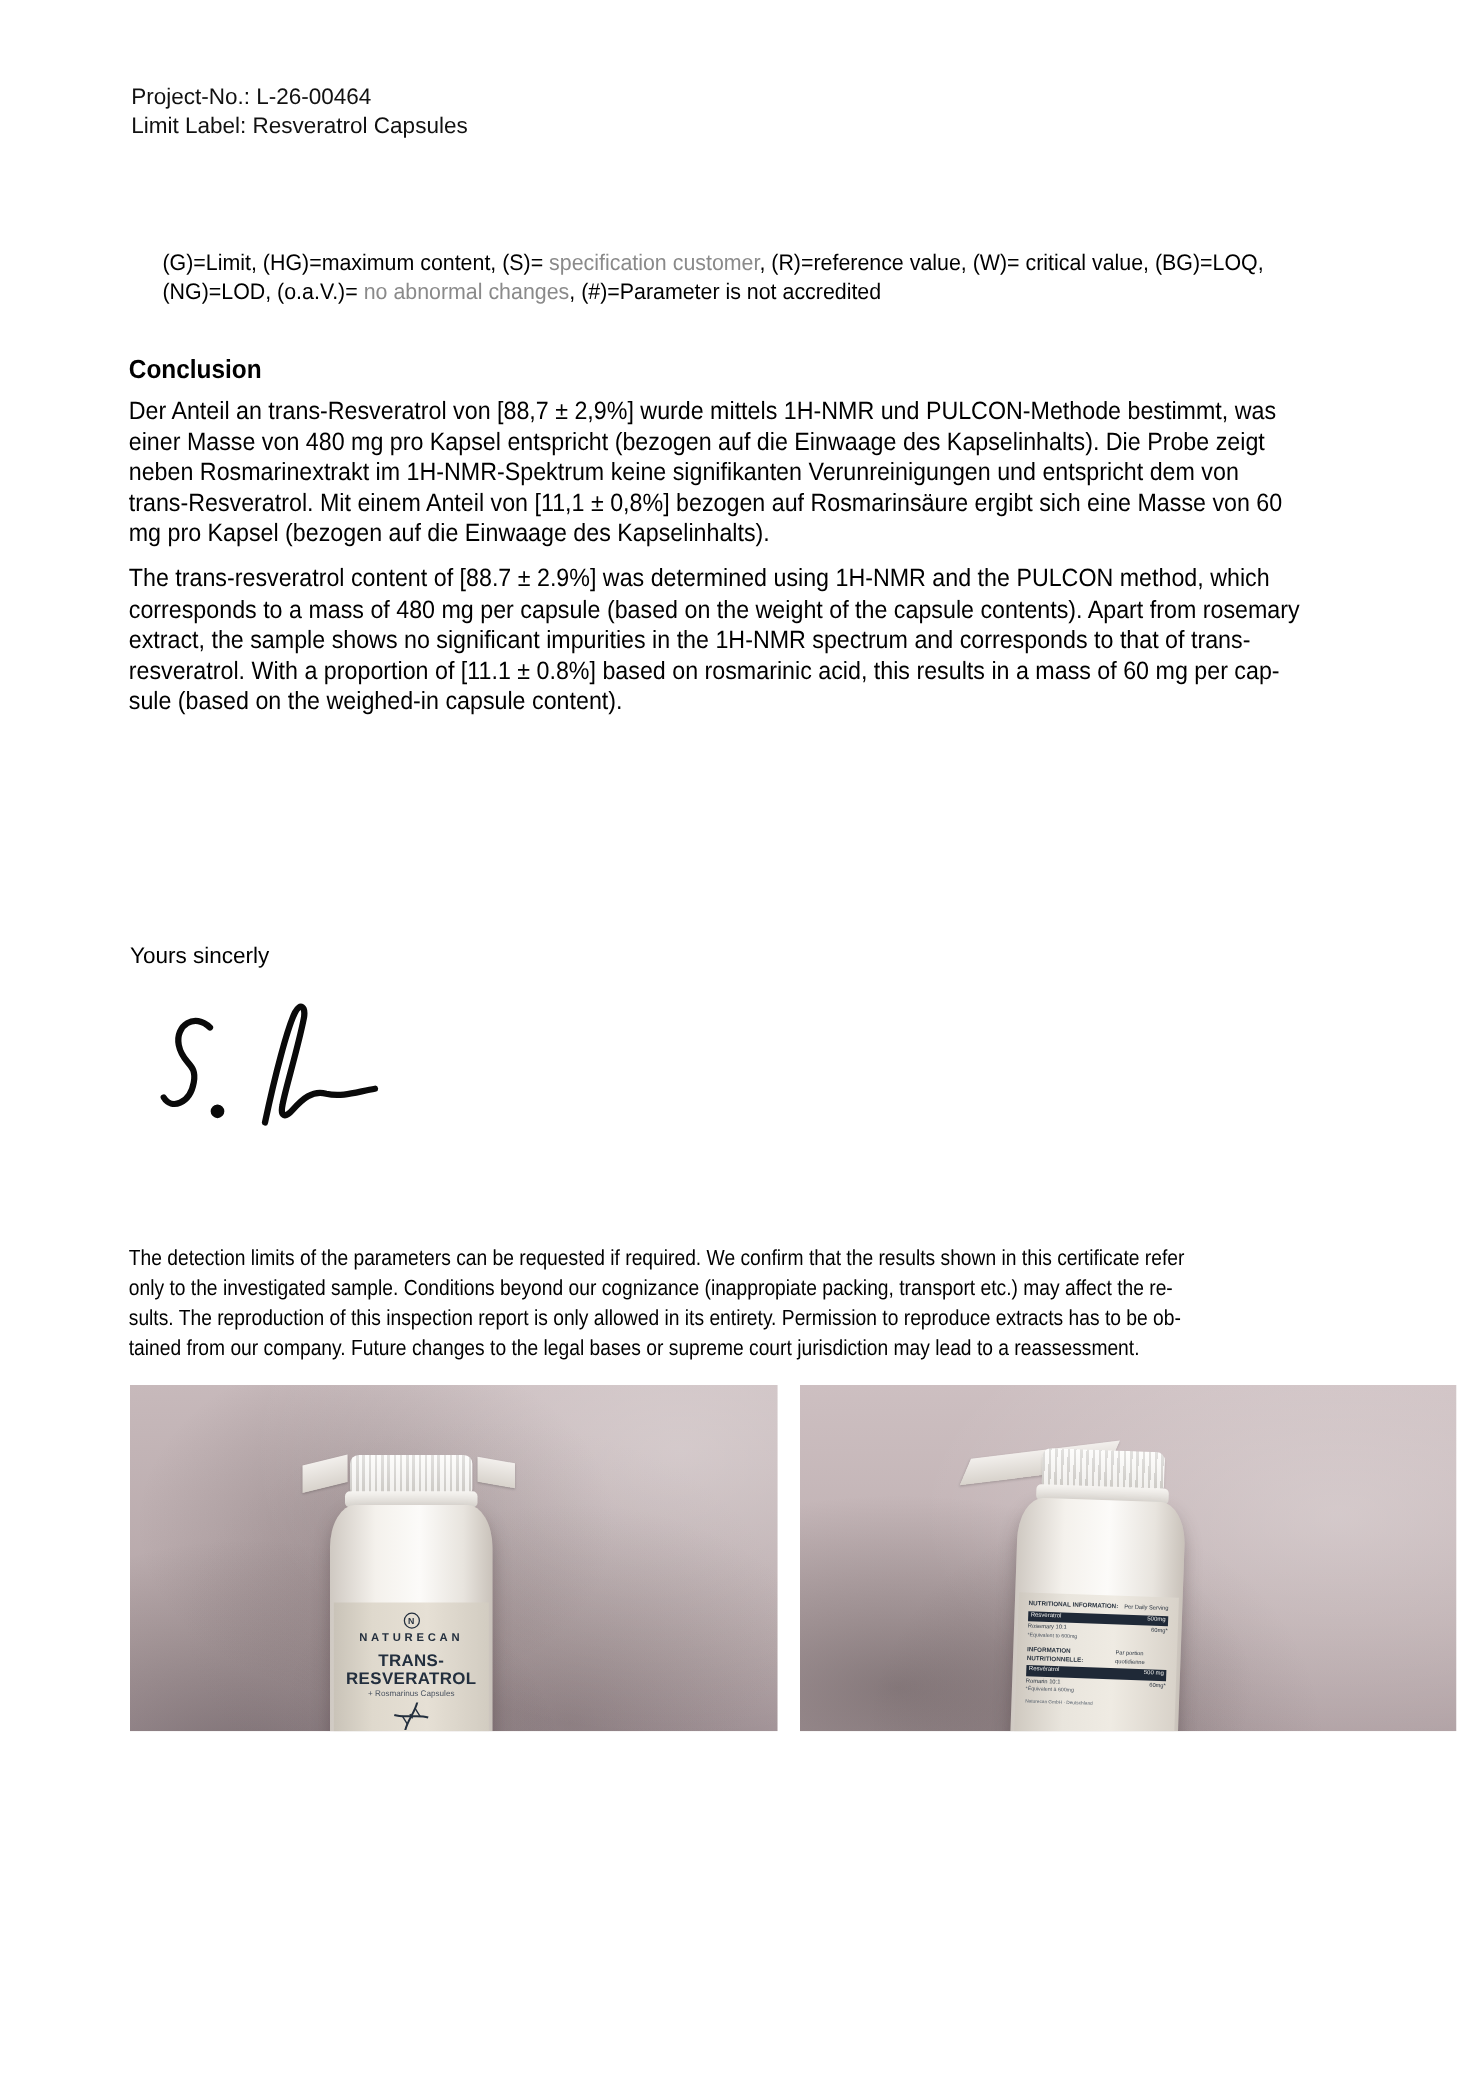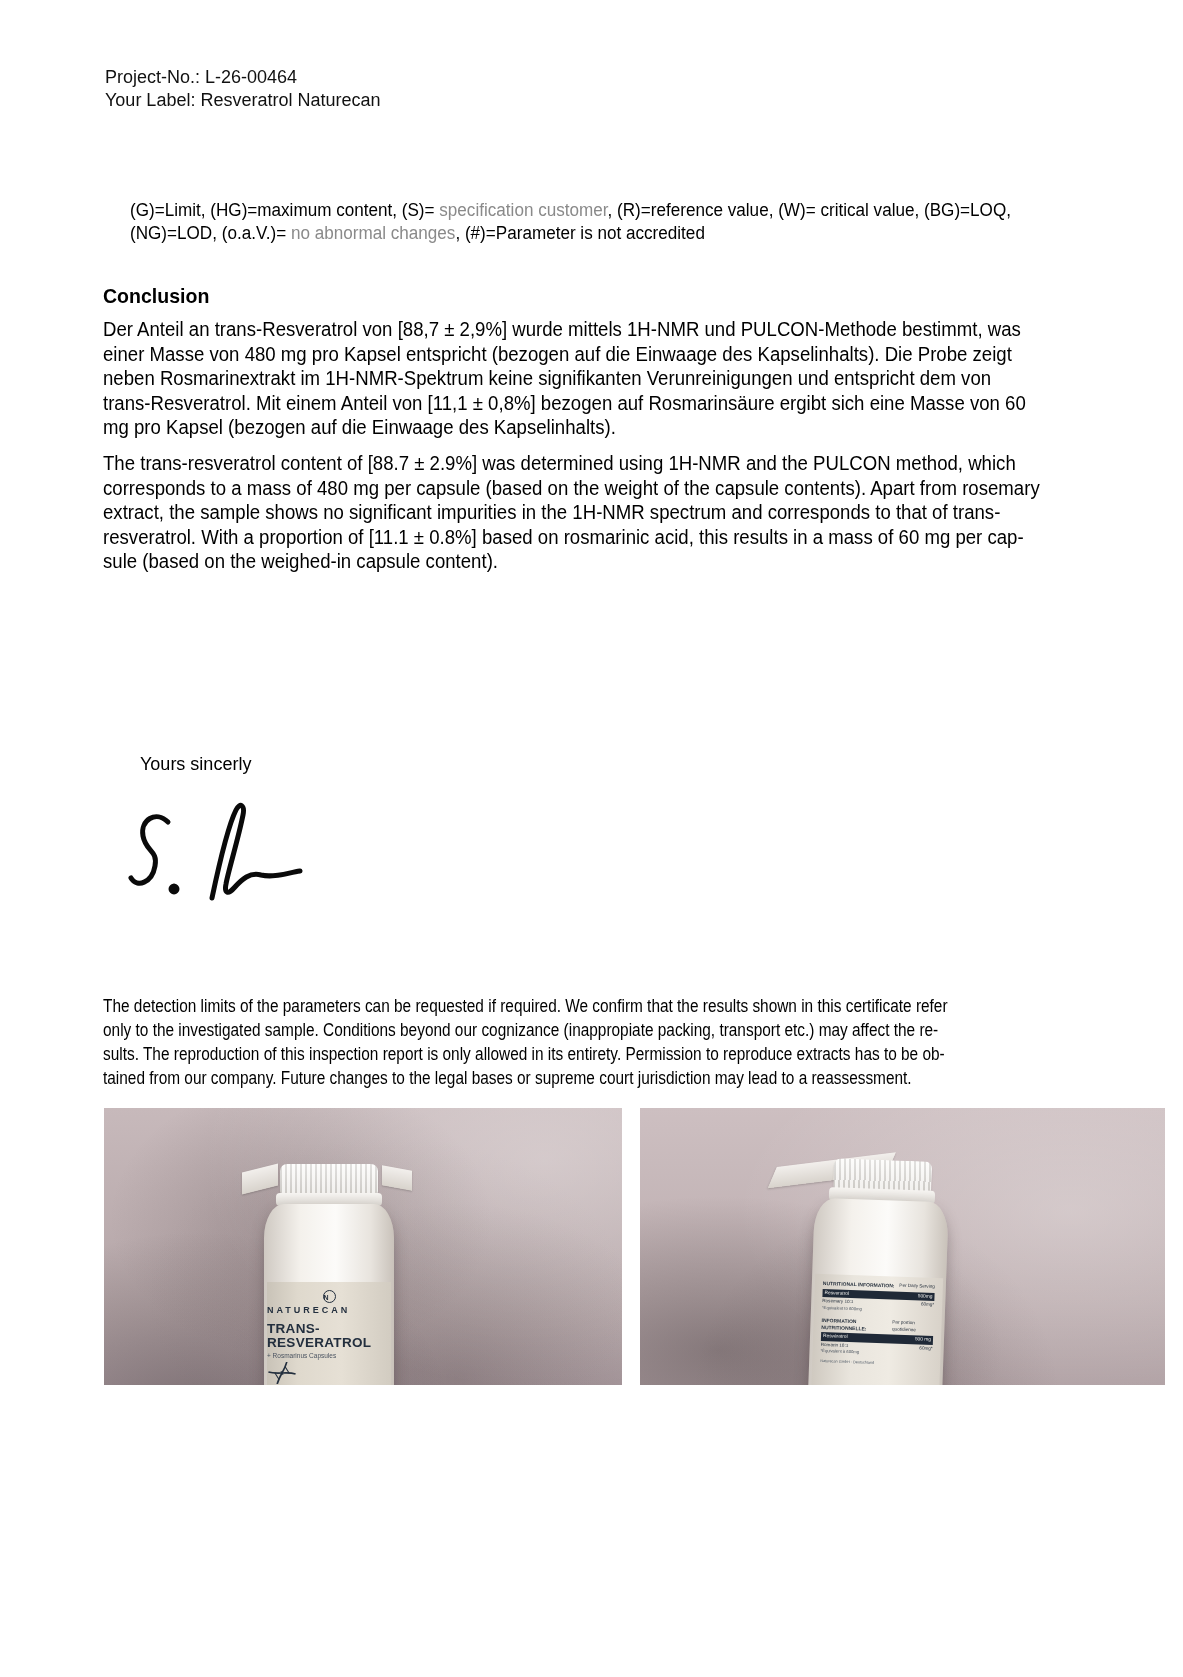--- a/index.html
+++ b/index.html
@@ -21,21 +21,21 @@
             transform:scaleX(0.95); }
   .legend .muted { color:#8a8a8a; }
 
   .concl-head { top:284px; left:103px; font-size:21px; font-weight:bold;
                 transform:scaleX(0.93); transform-origin:0 0; }
   .para { left:103px; font-size:20px; line-height:24.5px; width:1120px;
           transform:scaleX(0.93); }
   .para-de { top:317px; }
   .para-en { top:451px; }
 
-  .yours { top:754px; left:104px; font-size:18px;margin-left:36px; }
+  .yours { top:754px; left:104px; font-size:18px; }
 
   .signature { top:798px; left:122px; width:185px; height:112px; }
   .signature path { fill:none; stroke:#0a0a0a; stroke-width:5; stroke-linecap:round; }
 
   .nameblock { top:926px; left:104px; line-height:20px; }
   .nameblock .n1 { font-size:17px; }
   .nameblock .n2 { font-size:15.5px; }
 
   .disclaimer { top:994px; left:103px; font-size:17.5px; line-height:24px; width:1150px;
                 transform:scaleX(0.88); }
@@ -87,21 +87,21 @@
     box-shadow:0 1px 2px rgba(0,0,0,.2);
   }
   .tab1a { left:-22px; top:4px; width:36px; height:22px; transform:skewY(-14deg); }
   .tab1b { right:-18px; top:4px; width:30px; height:20px; transform:skewY(10deg); }
   .tab2 { left:-44px; top:2px; width:120px; height:20px; transform:rotate(-9deg) skewX(-30deg); }
 
   
   .flabel {
     position:absolute; left:3px; right:3px; top:78px; height:152px;
     background:linear-gradient(90deg,#c9c3b8 0%, #dfd9cd 25%, #e6e0d5 60%, #d2ccc1 100%);
-    color:#232f3e; overflow:hidden;
+    text-align:center; color:#232f3e; overflow:hidden;
   }
   .logo-circle {
     width:13px; height:13px; border:1.5px solid #232f3e; border-radius:50%;
     margin:8px auto 2px; font-size:7px; line-height:13px; font-weight:bold;
   }
   .brand { font-size:9px; letter-spacing:3px; font-weight:bold; }
   .ftitle { margin-top:7px; font-size:13.5px; line-height:14px; font-weight:bold; letter-spacing:.3px; }
   .fsub { margin-top:2px; font-size:6.5px; color:#4a5360; }
   .dna { margin:3px auto 0; width:30px; height:22px; }
   .fsupp { margin-top:1px; font-size:6px; letter-spacing:1px; }
@@ -140,21 +140,21 @@
 
   .bottombar { left:0; top:1670px; width:100%; height:7px; background:#2e74b5; }
 </style>
 </head>
 <body>
 
 <div class="page">
 
   <div class="abs header">
     <div>Project-No.: L-26-00464</div>
-    <div>Your Label: Resveratrol Naturecan</div>
+    <div>Limit Label: Resveratrol Capsules</div>
   </div>
 
   <div class="abs legend">
     <div><span>(G)=Limit, (HG)=maximum content, (S)= </span><span class="muted">specification customer</span><span>, (R)=reference value, (W)= critical value, (BG)=LOQ,</span></div>
     <div><span>(NG)=LOD, (o.a.V.)= </span><span class="muted">no abnormal changes</span><span>, (#)=Parameter is not accredited</span></div>
   </div>
 
   <div class="abs concl-head">Conclusion</div>
   <div class="abs para para-de cond">Der Anteil an trans-Resveratrol von [88,7 ± 2,9%] wurde mittels 1H-NMR und PULCON-Methode bestimmt, was
 einer Masse von 480 mg pro Kapsel entspricht (bezogen auf die Einwaage des Kapselinhalts). Die Probe zeigt

